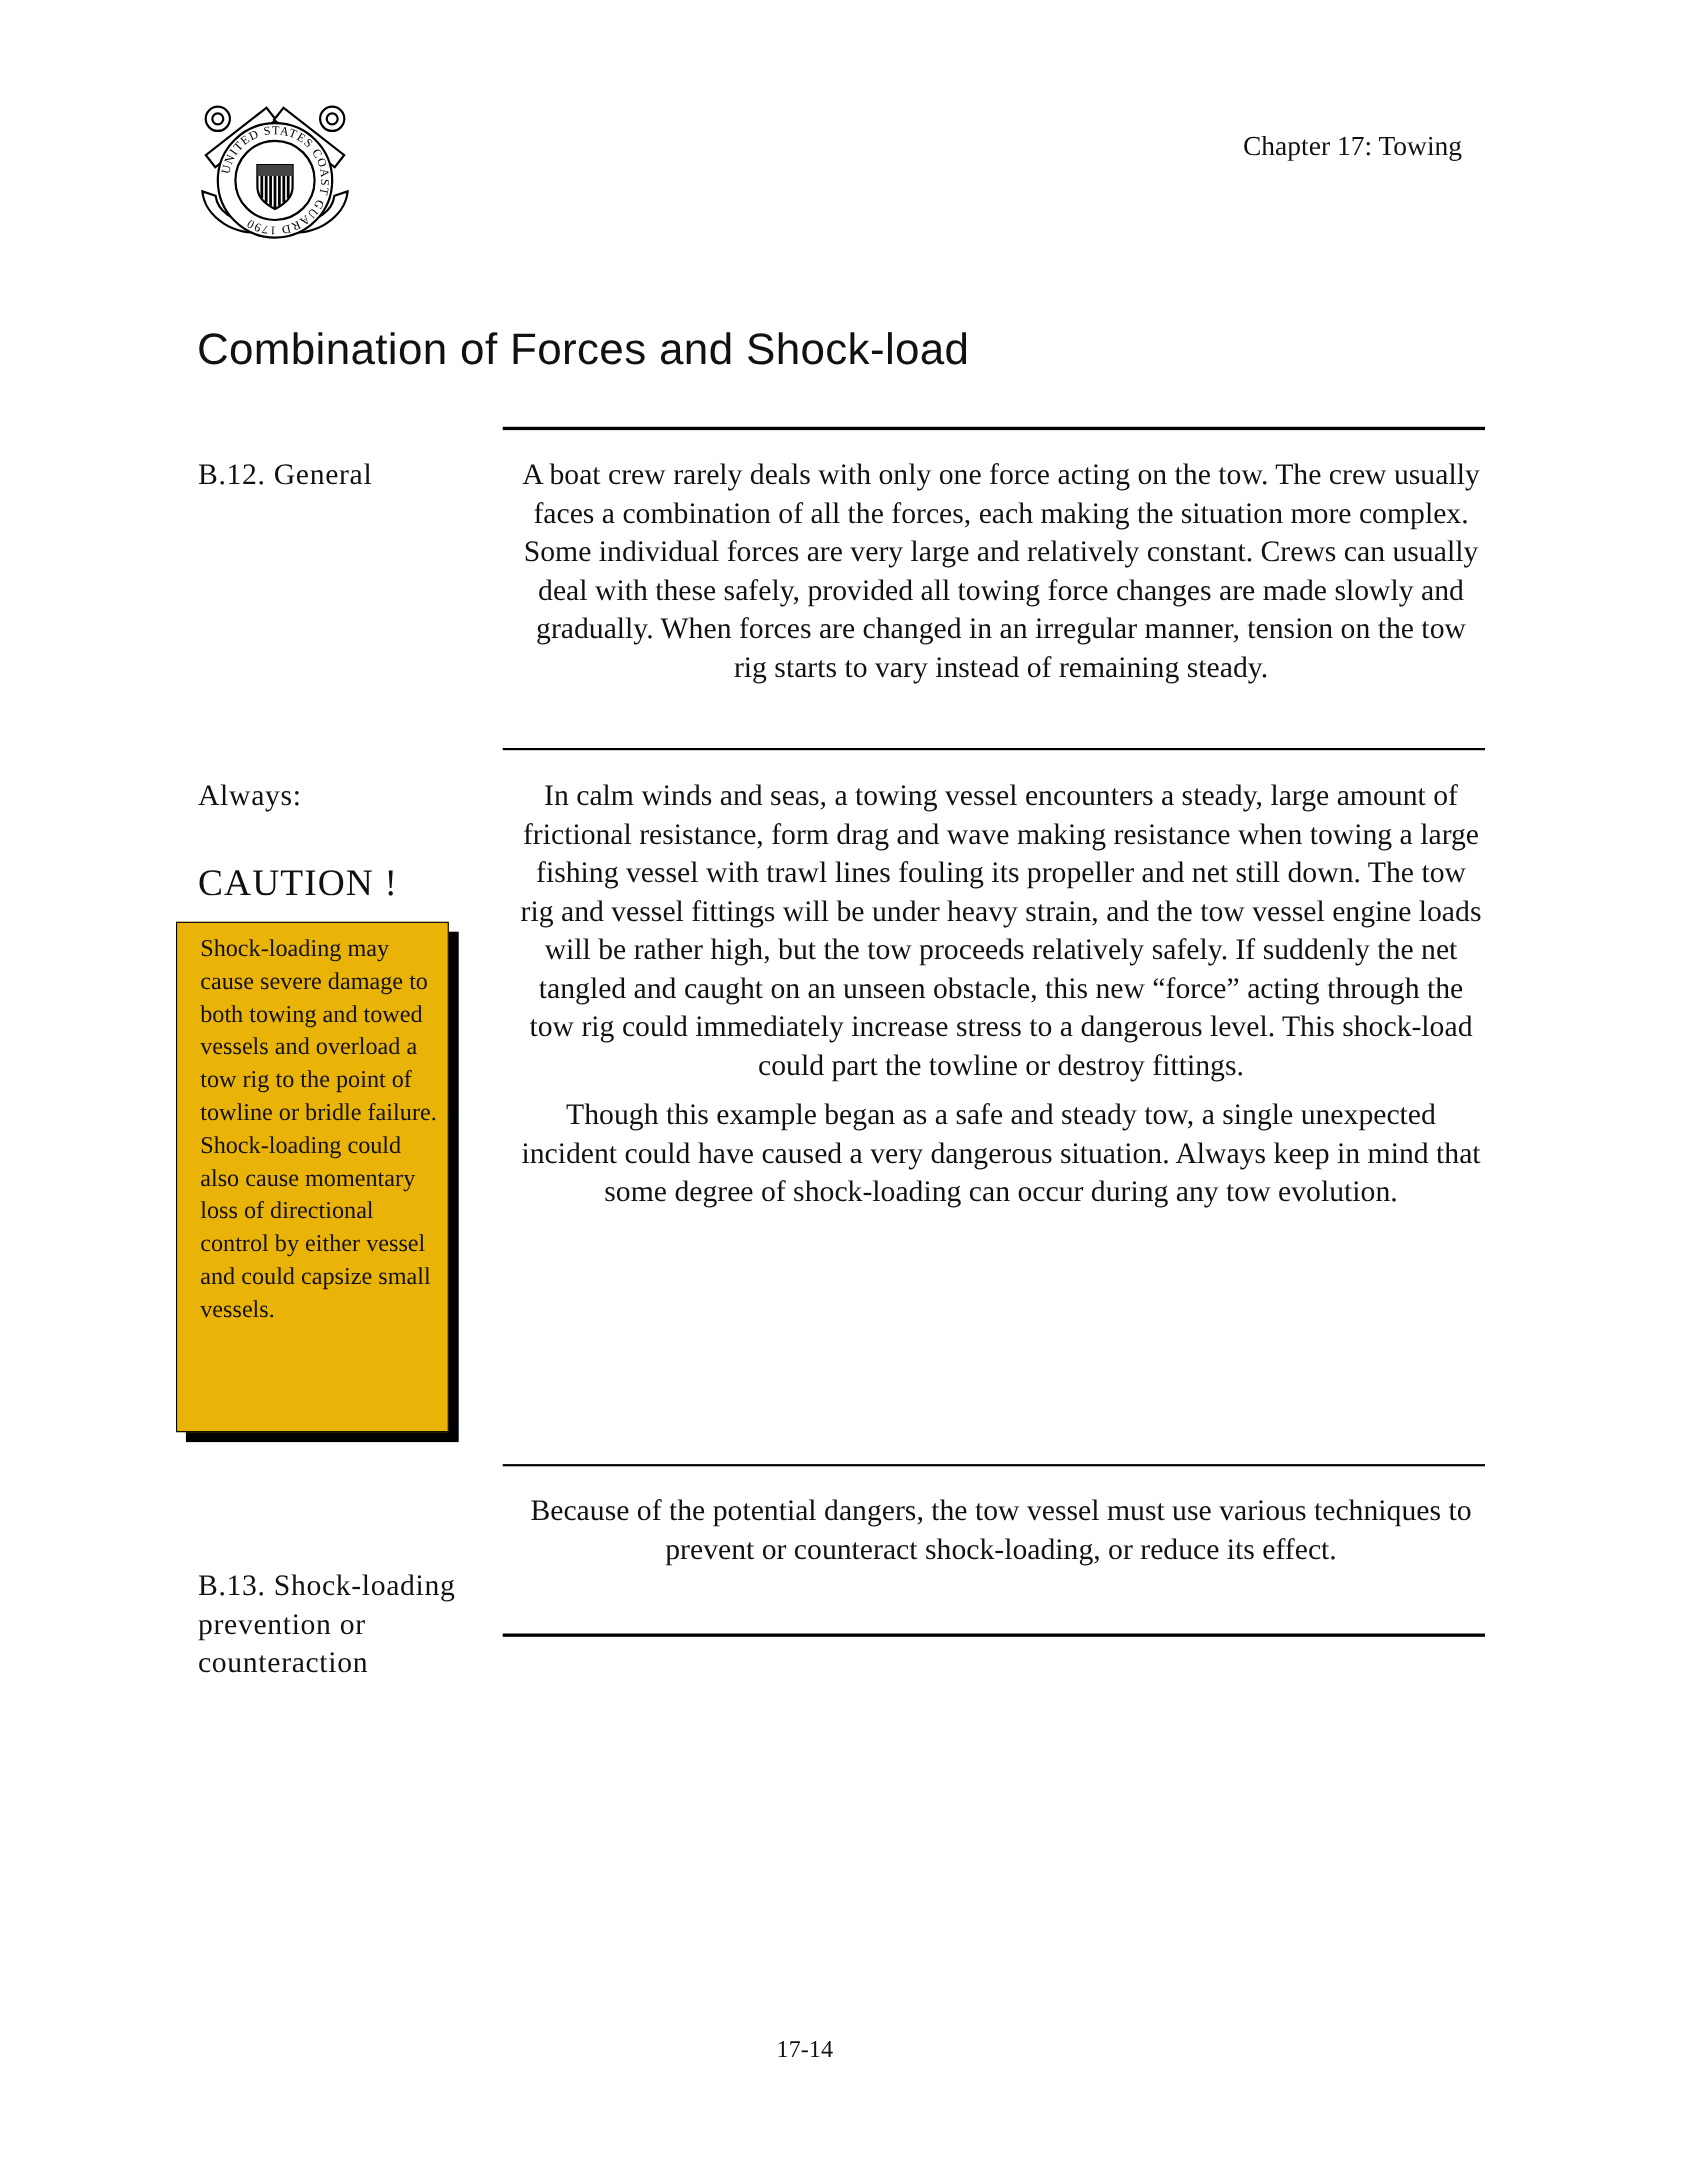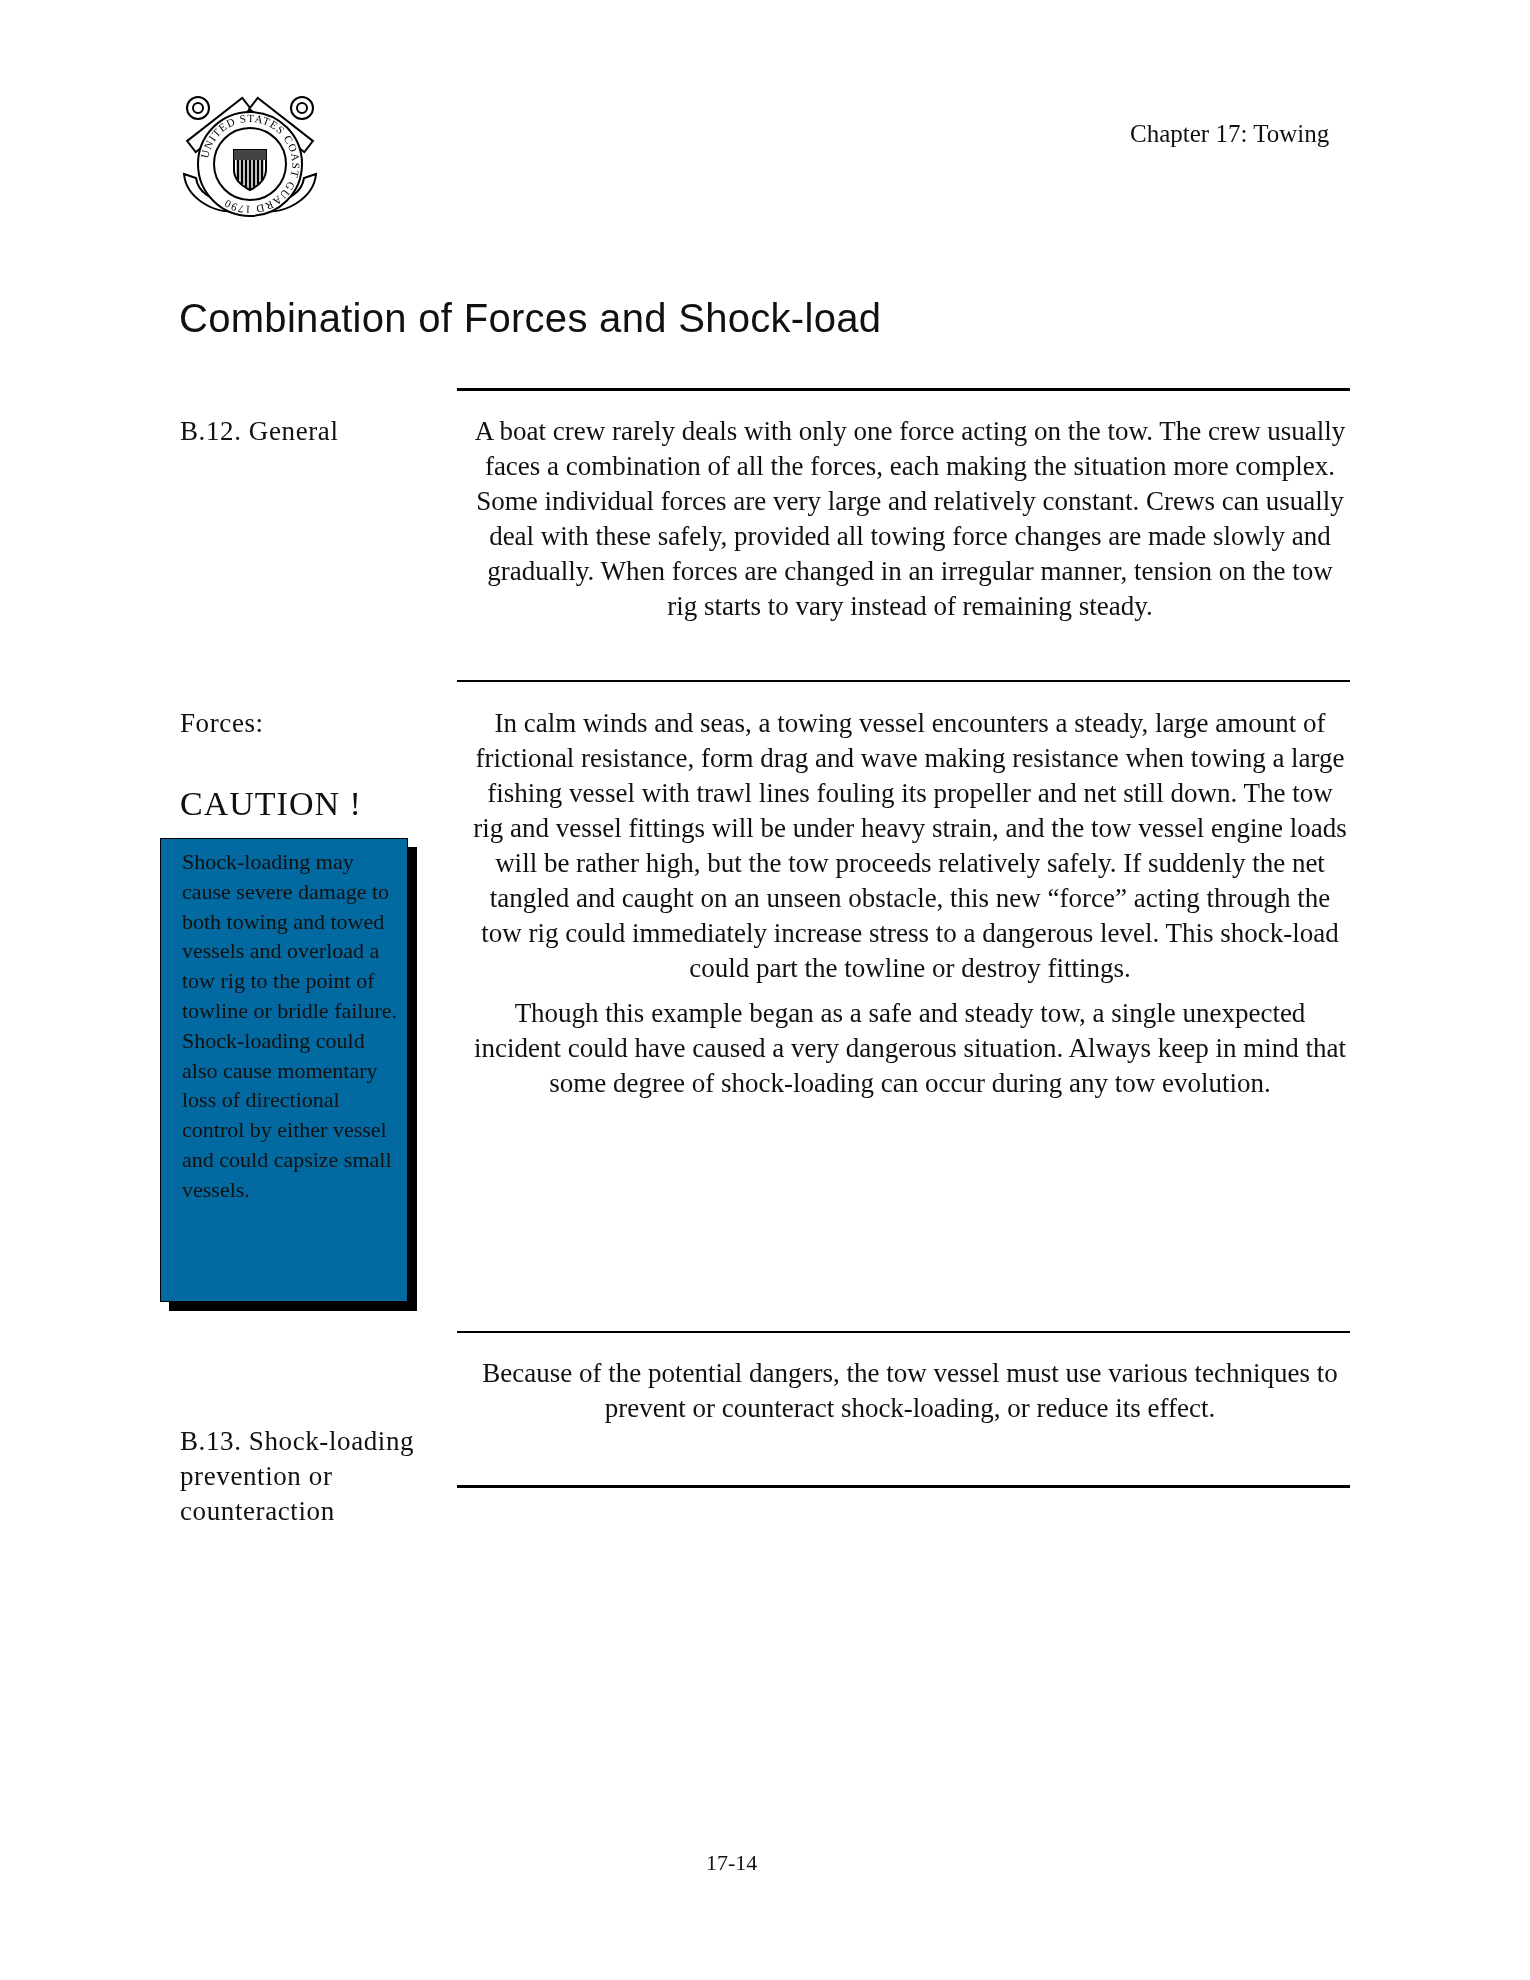--- a/index.html
+++ b/index.html
@@ -7,21 +7,21 @@
     .abs { position: absolute; }
     #logo { left: 176px; top: 88px; width: 148px; height: 136px; }
     #chapter { left: 1130px; top: 120px; font-size: 25px; font-family: "Liberation Serif", serif; white-space: nowrap; text-align: right; }
     #title { left: 179px; top: 296px; font-family: "Liberation Sans", sans-serif; font-size: 40px; letter-spacing: 0.3px; white-space: nowrap; }
     .rule { position: absolute; left: 457px; width: 893px; background: #000; }
     .side { position: absolute; left: 180px; font-size: 27px; line-height: 35px; letter-spacing: 0.6px; }
     .body { position: absolute; left: 470px; width: 880px; font-size: 27px; line-height: 35px; text-align: center; }
     .body p { margin: 0; }
     .body p + p { margin-top: 10px; }
     #caution-heading { left: 180px; top: 786px; font-size: 34px; letter-spacing: 1px; }
-    #caution-box { left: 160px; top: 838px; width: 248px; height: 464px; border: 1.5px solid #000; background: #0369a1; box-shadow: 9px 9px 0 #000; box-sizing: border-box; padding: 8px 8px 0 21px; font-size: 22px; line-height: 29.8px; }
+    #caution-box { left: 160px; top: 838px; width: 248px; height: 464px; border: 1.5px solid #000; background: #eab308; box-shadow: 9px 9px 0 #000; box-sizing: border-box; padding: 8px 8px 0 21px; font-size: 22px; line-height: 29.8px; }
     #page-number { left: 706px; top: 1850px; font-size: 22px; text-align: center; }
   </style>
 </head>
 <body>
 
 <div id="logo" class="abs">
   <svg width="148" height="136" viewBox="0 0 148 136">
 
     <g fill="#fff" stroke="#000" stroke-width="2">
       <rect x="8" y="30" width="70" height="14" transform="rotate(-38 43 37)"></rect>
@@ -59,21 +59,21 @@
 
 <div class="rule" style="top:388px;height:3px;"></div>
 
 <div class="side" style="top:414px;">B.12.  General</div>
 <div class="body" style="top:414px;">
   <p>A boat crew rarely deals with only one force acting on the tow. The crew usually faces a combination of all the forces, each making the situation more complex. Some individual forces are very large and relatively constant. Crews can usually deal with these safely, provided all towing force changes are made slowly and gradually. When forces are changed in an irregular manner, tension on the tow rig starts to vary instead of remaining steady.</p>
 </div>
 
 <div class="rule" style="top:680px;height:2px;"></div>
 
-<div class="side" style="top:706px;">Forces:</div>
+<div class="side" style="top:706px;">Always:</div>
 <div id="caution-heading" class="side">CAUTION !</div>
 <div id="caution-box" class="abs">
   <span>Shock-loading may cause severe damage to both towing and towed vessels and overload a tow rig to the point of towline or bridle failure. Shock-loading could also cause momentary loss of directional control by either vessel and could capsize small vessels.</span>
 </div>
 <div class="body" style="top:706px;">
   <p>In calm winds and seas, a towing vessel encounters a steady, large amount of frictional resistance, form drag and wave making resistance when towing a large fishing vessel with trawl lines fouling its propeller and net still down. The tow rig and vessel fittings will be under heavy strain, and the tow vessel engine loads will be rather high, but the tow proceeds relatively safely. If suddenly the net tangled and caught on an unseen obstacle, this new “force” acting through the tow rig could immediately increase stress to a dangerous level. This shock-load could part the towline or destroy fittings.</p>
   <p>Though this example began as a safe and steady tow, a single unexpected incident could have caused a very dangerous situation. Always keep in mind that some degree of shock-loading can occur during any tow evolution.</p>
 </div>
 
 <div class="rule" style="top:1331px;height:1.5px;"></div>

